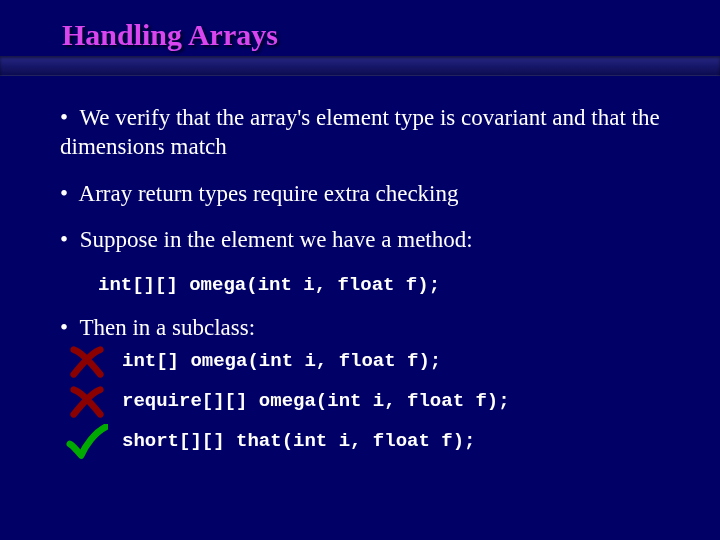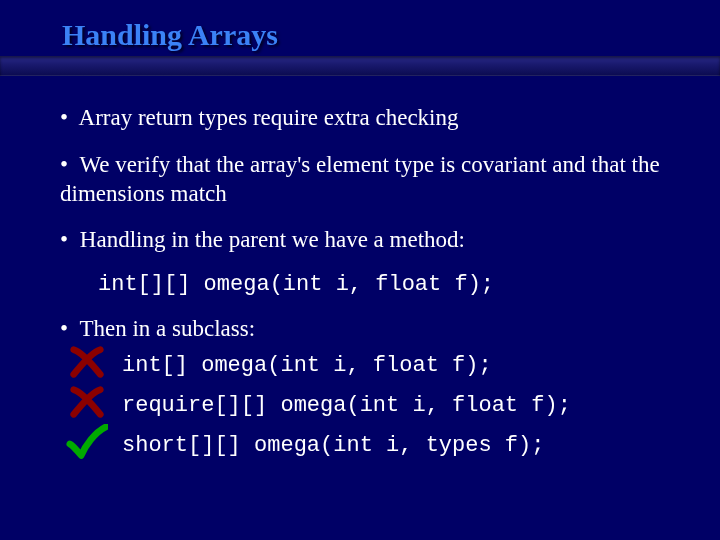--- a/index.html
+++ b/index.html
@@ -9,78 +9,78 @@
     font-family: Georgia, 'Times New Roman', serif;
     color: #ffffff;
     position: relative;
   }
   .title-area {
     padding: 18px 0 0 62px;
   }
   .title {
     font-size: 30px;
     font-weight: bold;
-    color: #3b82f6;
+    color: #d946ef;
     text-shadow: 2px 2px 3px rgba(0,0,0,0.7);
   }
   .title-bar {
     margin-top: 4px;
     height: 20px;
     width: 100%;
     background: linear-gradient(180deg, #2a2a8a 0%, #1a1a6f 40%, #0a0a4f 100%);
     box-shadow: 0 2px 3px rgba(0,0,0,0.5) inset, 0 -1px 0 rgba(255,255,255,0.1) inset;
   }
   .content {
     padding: 28px 40px 0 60px;
     font-size: 23px;
     line-height: 1.25;
   }
   .bullet-row { margin-bottom: 18px; }
   .bullet-row .bullet { display: inline; margin-right: 6px; }
   .code {
     font-family: 'Courier New', monospace;
-    font-weight: normal;
-    font-size: 22px;
+    font-weight: bold;
+    font-size: 19px;
     white-space: pre;
   }
   .code-indent { padding-left: 38px; margin-bottom: 16px; margin-top: -4px; }
   .sub-example {
     display: flex;
-    align-items: flex-end;
+    align-items: center;
     padding-left: 6px;
     margin-bottom: 6px;
     gap: 14px;
   }
   .icon-slot { width: 42px; height: 34px; display: flex; align-items: center; justify-content: center; flex-shrink: 0; }
   .cross-svg { width: 38px; height: 34px; }
   .check-svg { width: 42px; height: 36px; }
 </style>
 </head>
 <body>
 
 <div class="title-area">
   <div class="title">Handling Arrays</div>
 </div>
 <div class="title-bar"></div>
 
 <div class="content">
 
   <div class="bullet-row">
     <span class="bullet">•</span>
+    <span>We verify that the array's element type is covariant and that the dimensions match</span>
+  </div>
+
+  <div class="bullet-row">
+    <span class="bullet">•</span>
     <span>Array return types require extra checking</span>
   </div>
 
   <div class="bullet-row">
     <span class="bullet">•</span>
-    <span>We verify that the array's element type is covariant and that the dimensions match</span>
-  </div>
-
-  <div class="bullet-row">
-    <span class="bullet">•</span>
-    <span>Handling in the parent we have a method:</span>
+    <span>Suppose in the element we have a method:</span>
   </div>
 
   <div class="code-indent">
     <span class="code">int[][] omega(int i, float f);</span>
   </div>
 
   <div class="bullet-row" style="margin-bottom:2px;">
     <span class="bullet">•</span>
     <span>Then in a subclass:</span>
   </div>
@@ -102,16 +102,16 @@
     </span>
     <span class="code">require[][] omega(int i, float f);</span>
   </div>
 
   <div class="sub-example">
     <span class="icon-slot">
       <svg class="check-svg" viewBox="0 0 44 36">
         <path d="M4 20 C 8 22, 12 28, 16 32 C 20 22, 30 8, 42 2" stroke="#00aa00" stroke-width="7" stroke-linecap="round" stroke-linejoin="round" fill="none"></path>
       </svg>
     </span>
-    <span class="code">short[][] omega(int i, types f);</span>
+    <span class="code">short[][] that(int i, float f);</span>
   </div>
 
 </div>
 
 </body></html>

